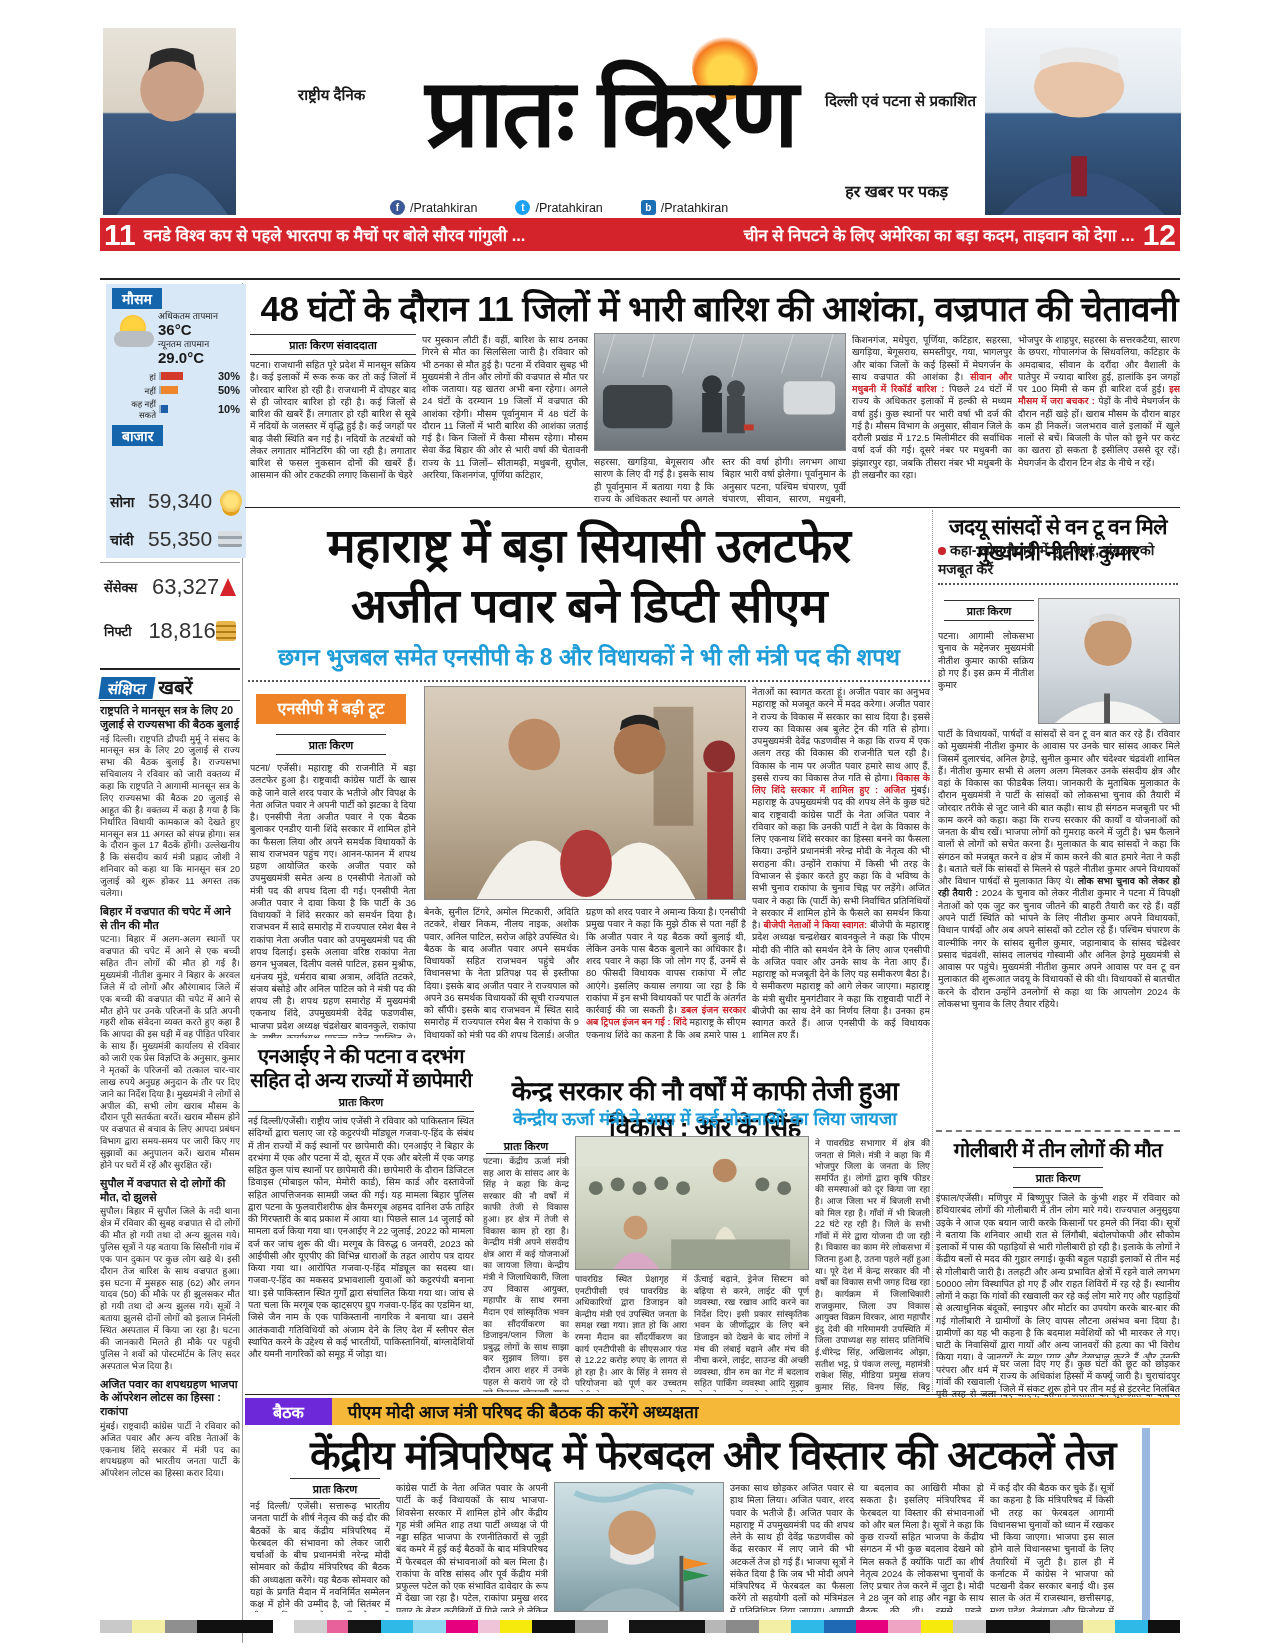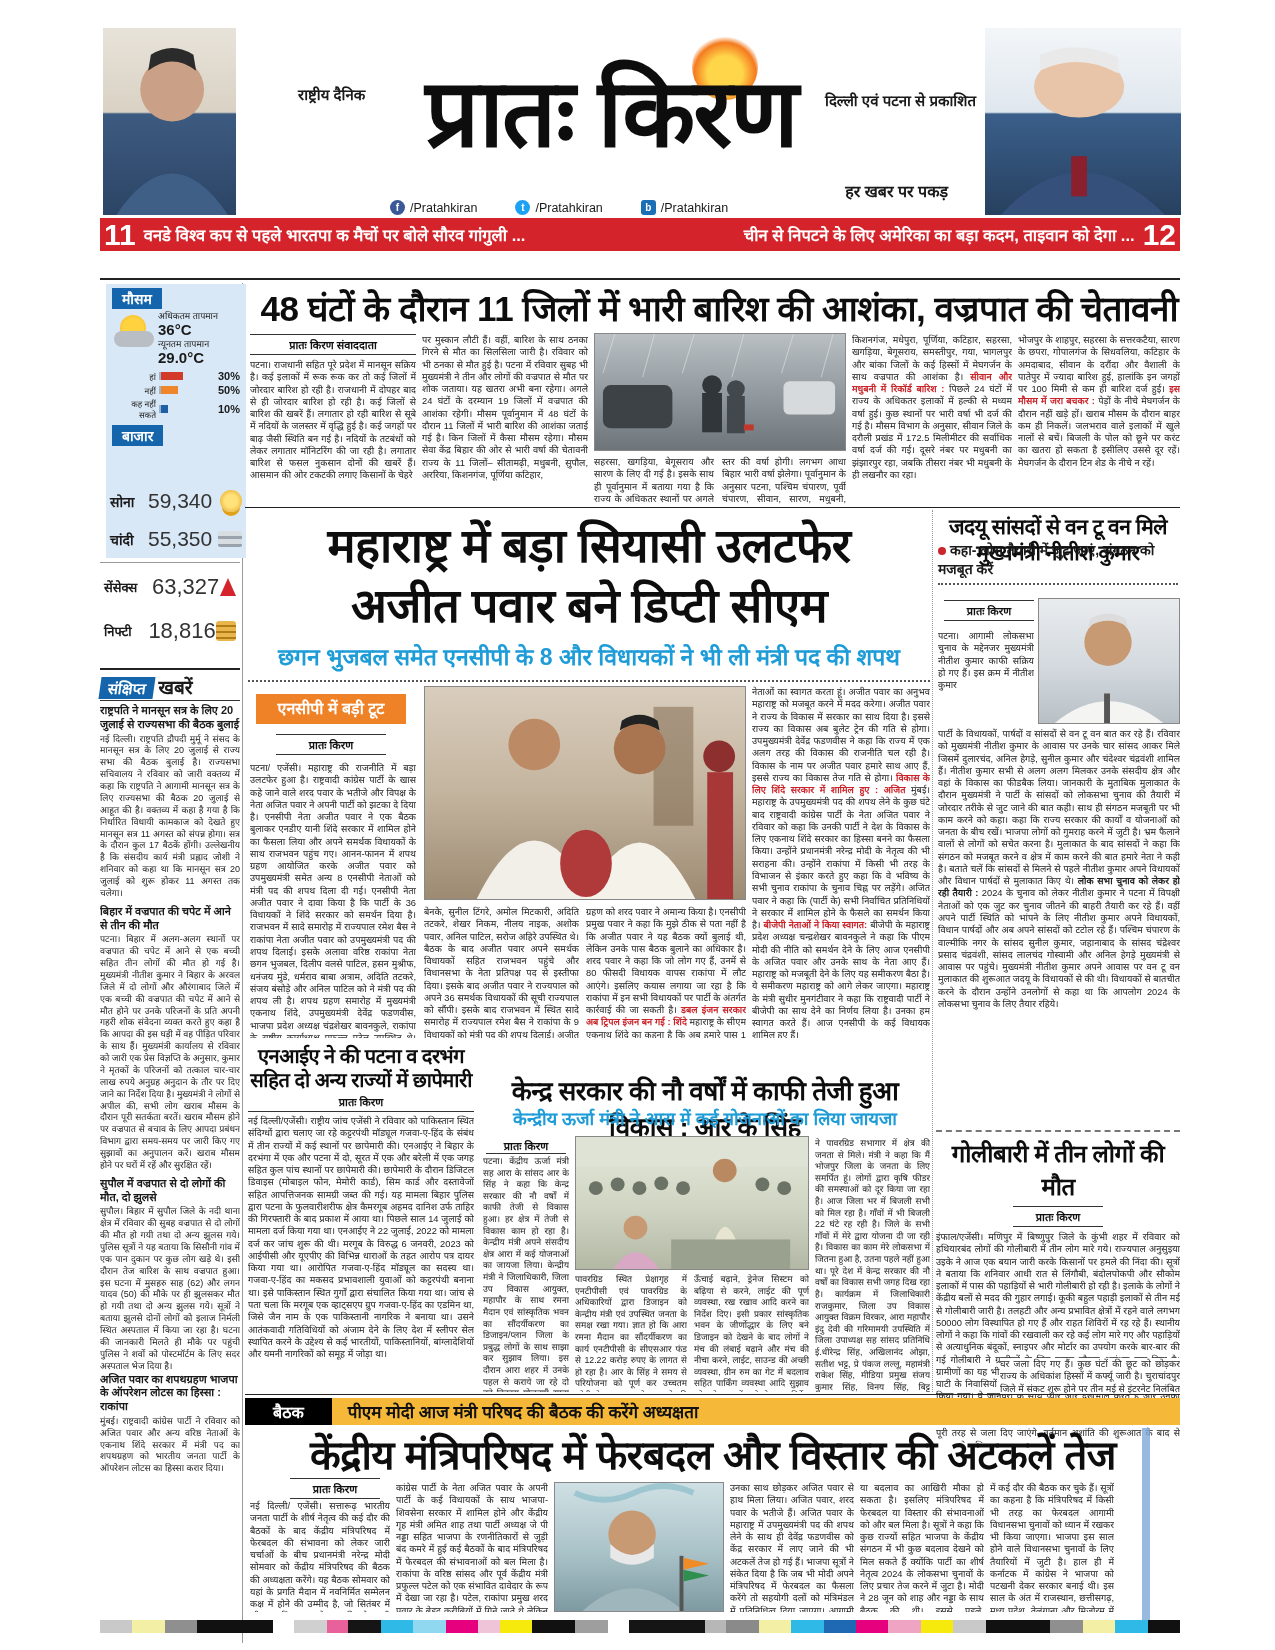--- a/index.html
+++ b/index.html
@@ -150,21 +150,21 @@
 
   <div class="abs" style="left:100px; top:700px; width:140px; height:943px; overflow:hidden;">
     <div style="border-top:1.5px solid #333; padding-top:3px; margin-bottom:5px;">
       <div class="bold" style="font-size:11px; line-height:1.25;">राष्ट्रपति ने मानसून सत्र के लिए 20 जुलाई से राज्यसभा की बैठक बुलाई</div>
       <div class="col" style="font-size:9px; margin-top:2px;">नई दिल्ली। राष्ट्रपति द्रौपदी मुर्मू ने संसद के मानसून सत्र के लिए 20 जुलाई से राज्य सभा की बैठक बुलाई है। राज्यसभा सचिवालय ने रविवार को जारी वक्तव्य में कहा कि राष्ट्रपति ने आगामी मानसून सत्र के लिए राज्यसभा की बैठक 20 जुलाई से आहूत की है। वक्तव्य में कहा है गया है कि निर्धारित विधायी कामकाज को देखते हुए मानसून सत्र 11 अगस्त को संपन्न होगा। सत्र के दौरान कुल 17 बैठकें होंगी। उल्लेखनीय है कि संसदीय कार्य मंत्री प्रह्लाद जोशी ने शनिवार को कहा था कि मानसून सत्र 20 जुलाई को शुरू होकर 11 अगस्त तक चलेगा।</div>
     </div>
     <div style="margin-bottom:5px;">
       <div class="bold" style="font-size:11px; line-height:1.25;">बिहार में वज्रपात की चपेट में आने से तीन की मौत</div>
       <div class="col" style="font-size:9px; margin-top:2px;">पटना। बिहार में अलग-अलग स्थानों पर वज्रपात की चपेट में आने से एक बच्ची सहित तीन लोगों की मौत हो गई है। मुख्यमंत्री नीतीश कुमार ने बिहार के अरवल जिले में दो लोगों और औरंगाबाद जिले में एक बच्ची की वज्रपात की चपेट में आने से मौत होने पर उनके परिजनों के प्रति अपनी गहरी शोक संवेदना व्यक्त करते हुए कहा है कि आपदा की इस घड़ी में वह पीड़ित परिवार के साथ हैं। मुख्यमंत्री कार्यालय से रविवार को जारी एक प्रेस विज्ञप्ति के अनुसार, कुमार ने मृतकों के परिजनों को तत्काल चार-चार लाख रुपये अनुग्रह अनुदान के तौर पर दिए जाने का निर्देश दिया है। मुख्यमंत्री ने लोगों से अपील की, सभी लोग खराब मौसम के दौरान पूरी सतर्कता बरतें। खराब मौसम होने पर वज्रपात से बचाव के लिए आपदा प्रबंधन विभाग द्वारा समय-समय पर जारी किए गए सुझावों का अनुपालन करें। खराब मौसम होने पर घरों में रहें और सुरक्षित रहें।</div>
     </div>
-    <div style="">
+    <div style="margin-bottom:5px;">
       <div class="bold" style="font-size:11px; line-height:1.25;">सुपौल में वज्रपात से दो लोगों की मौत, दो झुलसे</div>
       <div class="col" style="font-size:9px; margin-top:2px;">सुपौल। बिहार में सुपौल जिले के नदी थाना क्षेत्र में रविवार की सुबह वज्रपात से दो लोगों की मौत हो गयी तथा दो अन्य झुलस गये। पुलिस सूत्रों ने यह बताया कि सिसौनी गांव में एक पान दुकान पर कुछ लोग खड़े थे। इसी दौरान तेज बारिश के साथ वज्रपात हुआ। इस घटना में मुसहरु साह (62) और लगन यादव (50) की मौके पर ही झुलसकर मौत हो गयी तथा दो अन्य झुलस गये। सूत्रों ने बताया झुलसे दोनों लोगों को इलाज निर्मली स्थित अस्पताल में किया जा रहा है। घटना की जानकारी मिलते ही मौके पर पहुंची पुलिस ने शवों को पोस्टमॉर्टम के लिए सदर अस्पताल भेज दिया है।</div>
     </div>
     <div>
       <div class="bold" style="font-size:11px; line-height:1.25;">अजित पवार का शपथग्रहण भाजपा के ऑपरेशन लोटस का हिस्सा : राकांपा</div>
       <div class="col" style="font-size:9px; margin-top:2px;">मुंबई। राष्ट्रवादी कांग्रेस पार्टी ने रविवार को अजित पवार और अन्य वरिष्ठ नेताओं के एकनाथ शिंदे सरकार में मंत्री पद का शपथग्रहण को भारतीय जनता पार्टी के ऑपरेशन लोटस का हिस्सा करार दिया।</div>
     </div>
   </div>
 
   <div class="abs headline" style="left:248px; top:284px; width:930px; font-size:35px;text-align:right;">48 घंटों के दौरान 11 जिलों में भारी बारिश की आशंका, वज्रपात की चेतावनी</div>
@@ -261,21 +261,21 @@
     </svg>
   </div>
   <div class="abs col" style="left:938px; top:630px; width:96px; height:94px;">पटना। आगामी लोकसभा चुनाव के मद्देनजर मुख्यमंत्री नीतीश कुमार काफी सक्रिय हो गए हैं। इस क्रम में नीतीश कुमार</div>
   <div class="abs col" style="left:938px; top:728px; width:242px; height:398px;">
     <span>पार्टी के विधायकों, पार्षदों व सांसदों से वन टू वन बात कर रहे हैं। रविवार को मुख्यमंत्री नीतीश कुमार के आवास पर उनके चार सांसद आकर मिले जिसमें दुलारचंद, अनिल हेगड़े, सुनील कुमार और चंदेश्वर चंद्रवंशी शामिल हैं। नीतीश कुमार सभी से अलग अलग मिलकर उनके संसदीय क्षेत्र और वहां के विकास का फीडबैक लिया। जानकारी के मुताबिक मुलाकात के दौरान मुख्यमंत्री ने पार्टी के सांसदों को लोकसभा चुनाव की तैयारी में जोरदार तरीके से जुट जाने की बात कही। साथ ही संगठन मजबूती पर भी काम करने को कहा। कहा कि राज्य सरकार की कार्यों व योजनाओं को जनता के बीच रखें। भाजपा लोगों को गुमराह करने में जुटी है। भ्रम फैलाने वालों से लोगों को सचेत करना है। मुलाकात के बाद सांसदों ने कहा कि संगठन को मजबूत करने व क्षेत्र में काम करने की बात हमारे नेता ने कही है। बताते चलें कि सांसदों से मिलने से पहले नीतीश कुमार अपने विधायकों और विधान पार्षदों से मुलाकात किए थे।</span>
     <span class="bold">लोक सभा चुनाव को लेकर हो रही तैयारी :</span>
     <span>2024 के चुनाव को लेकर नीतीश कुमार ने पटना में विपक्षी नेताओं को एक जुट कर चुनाव जीतने की बाहरी तैयारी कर रहे हैं। वहीं अपने पार्टी स्थिति को भांपने के लिए नीतीश कुमार अपने विधायकों, विधान पार्षदों और अब अपने सांसदों को टटोल रहे हैं। पश्चिम चंपारण के वाल्मीकि नगर के सांसद सुनील कुमार, जहानाबाद के सांसद चंद्रेश्वर प्रसाद चंद्रवंशी, सांसद लालचंद गोस्वामी और अनिल हेगड़े मुख्यमंत्री से आवास पर पहुंचे। मुख्यमंत्री नीतीश कुमार अपने आवास पर वन टू वन मुलाकात की शुरूआत जदयू के विधायकों से की थी। विधायकों से बातचीत करने के दौरान उन्होंने उनलोगों से कहा था कि आपलोग 2024 के लोकसभा चुनाव के लिए तैयार रहिये।</span>
   </div>
 
   <div class="abs" style="left:936px; top:1130px; width:244px; height:262px; border-top:2px dashed #777;">
-    <div class="headline" style="font-size:24px; margin-top:4px;">गोलीबारी में तीन लोगों की मौत</div>
+    <div class="headline" style="font-size:20px; margin-top:4px;">गोलीबारी में तीन लोगों की मौत</div>
     <div class="byline byline-rule" style="width:90px; margin:4px auto;">प्रातः किरण</div>
     <div class="col" style="height:212px;">इंफाल/एजेंसी। मणिपुर में बिष्णुपुर जिले के कुंभी शहर में रविवार को हथियारबंद लोगों की गोलीबारी में तीन लोग मारे गये। राज्यपाल अनुसुइया उइके ने आज एक बयान जारी करके किसानों पर हमले की निंदा की। सूत्रों ने बताया कि शनिवार आधी रात से लिंगौबी, बंदोलपोकपी और सौकोम इलाकों में पास की पहाड़ियों से भारी गोलीबारी हो रही है। इलाके के लोगों ने केंद्रीय बलों से मदद की गुहार लगाई। कूकी बहुल पहाड़ी इलाकों से तीन मई से गोलीबारी जारी है। तलहटी और अन्य प्रभावित क्षेत्रों में रहने वाले लगभग 50000 लोग विस्थापित हो गए हैं और राहत शिविरों में रह रहे हैं। स्थानीय लोगों ने कहा कि गांवों की रखवाली कर रहे कई लोग मारे गए और पहाड़ियों से अत्याधुनिक बंदूकों, स्नाइपर और मोर्टार का उपयोग करके बार-बार की गई गोलीबारी ने ग्रामीणों के लिए वापस लौटना असंभव बना दिया है। ग्रामीणों का यह भी कहना है कि बदमाश मवेशियों को भी मारकर ले गए। घाटी के निवासियों द्वारा गायों और अन्य जानवरों की हत्या का भी विरोध किया गया। वे जानवरों के साथ प्यार और देखभाल करते हैं और उनकी परंपरा और धर्म में हत्या की अनुमति नहीं है। कुछ स्वयंसेवक अब खाली गांवों की रखवाली कर रहे हैं क्योंकि स्थानीय लोगों को डर है कि उनके घर पूरी तरह से जला दिए जाएंगे, वर्तमान अशांति की शुरूआत के बाद से 3000 से अधिक</div>
   </div>
   <div class="abs col" style="left:1000px; top:1358px; width:180px; height:36px; background:#fff;">घर जला दिए गए हैं। कुछ घंटों की छूट को छोड़कर राज्य के अधिकांश हिस्सों में कर्फ्यू जारी है। चुराचांदपुर जिले में संकट शुरू होने पर तीन मई से इंटरनेट निलंबित है।</div>
 
   <div class="abs" style="left:248px; top:1044px; width:226px; height:348px;">
     <div class="headline" style="font-size:20px; line-height:1.2;">एनआईए ने की पटना व दरभंग सहित दो अन्य राज्यों में छापेमारी</div>
     <div class="byline" style="margin:2px 0; border-bottom:1.5px solid #333; padding-bottom:2px;">प्रातः किरण</div>
     <div class="col" style="height:286px; margin-top:3px;">नई दिल्ली/एजेंसी। राष्ट्रीय जांच एजेंसी ने रविवार को पाकिस्तान स्थित संदिग्धों द्वारा चलाए जा रहे कट्टरपंथी मॉड्यूल गजवा-ए-हिंद के संबंध में तीन राज्यों में कई स्थानों पर छापेमारी की। एनआईए ने बिहार के दरभंगा में एक और पटना में दो, सूरत में एक और बरेली में एक जगह सहित कुल पांच स्थानों पर छापेमारी की। छापेमारी के दौरान डिजिटल डिवाइस (मोबाइल फोन, मेमोरी कार्ड), सिम कार्ड और दस्तावेजों सहित आपत्तिजनक सामग्री जब्त की गई। यह मामला बिहार पुलिस द्वारा पटना के फुलवारीशरीफ क्षेत्र कैमरगूब अहमद दानिश उर्फ ताहिर की गिरफ्तारी के बाद प्रकाश में आया था। पिछले साल 14 जुलाई को मामला दर्ज किया गया था। एनआईए ने 22 जुलाई, 2022 को मामला दर्ज कर जांच शुरू की थी। मरगूब के विरुद्ध 6 जनवरी, 2023 को आईपीसी और यूएपीए की विभिन्न धाराओं के तहत आरोप पत्र दायर किया गया था। आरोपित गजवा-ए-हिंद मॉड्यूल का सदस्य था। गजवा-ए-हिंद का मकसद प्रभावशाली युवाओं को कट्टरपंथी बनाना था। इसे पाकिस्तान स्थित गुर्गों द्वारा संचालित किया गया था। जांच से पता चला कि मरगूब एक व्हाट्सएप ग्रुप गजवा-ए-हिंद का एडमिन था, जिसे जैन नाम के एक पाकिस्तानी नागरिक ने बनाया था। उसने आतंकवादी गतिविधियों को अंजाम देने के लिए देश में स्लीपर सेल स्थापित करने के उद्देश्य से कई भारतीयों, पाकिस्तानियों, बांग्लादेशियों और यमनी नागरिकों को समूह में जोड़ा था।</div>
   </div>
@@ -302,21 +302,21 @@
         <path d="M38 134 Q60 100 84 134 Z" fill="#d8a8c4"></path>
       <rect x="96" y="104" width="120" height="30" fill="#9aa18f"></rect>
     </svg>
   </div>
   <div class="abs col" style="left:575px; top:1274px; width:112px; height:118px; font-size:8.8px;">पावरग्रिड स्थित प्रेक्षागृह में एनटीपीसी एवं पावरग्रिड के अधिकारियों द्वारा डिजाइन को केन्द्रीय मंत्री एवं उपस्थित जनता के समक्ष रखा गया। ज्ञात हो कि आरा रमना मैदान का सौंदर्यीकरण का कार्य एनटीपीसी के सीएसआर फंड से 12.22 करोड़ रुपए के लागत से हो रहा है। आर के सिंह ने समय से परियोजना को पूर्ण कर उच्चतम कोटी के गुणवत्ता को अपनाने की बात कही। उन्होंने रमना मैदान सौंदर्यीकरण में गणमान्य लोगों द्वारा मिले सुझाव चारदीवारी की</div>
   <div class="abs col" style="left:694px; top:1274px; width:115px; height:118px; font-size:8.8px;">ऊँचाई बढ़ाने, ड्रेनेज सिस्टम को बढ़िया से करने, लाईट की पूर्ण व्यवस्था, रख रखाव आदि करने का निर्देश दिए। इसी प्रकार सांस्कृतिक भवन के जीर्णोद्धार के लिए बने डिजाइन को देखने के बाद लोगों ने मंच की लंबाई बढ़ाने और मंच की नीचा करने, लाईट, साउन्ड की अच्छी व्यवस्था, ग्रीन रुम का गेट में बदलाव सहित पार्किंग व्यवस्था आदि सुझाव को योजना में जोड़ने का निर्देश संबंधित कंपनियों के अधिकारियों को दिया। वहीं, केन्द्रीय ऊर्जा मंत्री सह आरा के लोकसभा सांसद आर के सिंह</div>
   <div class="abs col" style="left:815px; top:1138px; width:115px; height:254px; font-size:8.8px;">ने पावरग्रिड सभागार में क्षेत्र की जनता से मिले। मंत्री ने कहा कि मैं भोजपुर जिला के जनता के लिए समर्पित हूं। लोगों द्वारा कृषि फीडर की समस्याओं को दूर किया जा रहा है। आज जिला भर में बिजली सभी को मिल रहा है। गाँवों में भी बिजली 22 घंटे रह रही है। जिले के सभी गाँवों में मेरे द्वारा योजना दी जा रही है। विकास का काम मेरे लोकसभा में जितना हुआ है, उतना पहले नहीं हुआ था। पूरे देश में केन्द्र सरकार की नौ वर्षों का विकास सभी जगह दिख रहा है। कार्यक्रम में जिलाधिकारी राजकुमार, जिला उप विकास आयुक्त विक्रम विरकर, आरा महापौर इंदु देवी की गरिमामयी उपस्थिति में जिला उपाध्यक्ष सह सांसद प्रतिनिधि ई.धीरेन्द्र सिंह, अखिलानंद ओझा, सतीश भट्ट, प्रे पंकज लल्लू, महामंत्री राकेश सिंह, मीडिया प्रमुख संजय कुमार सिंह, विनय सिंह, बिट्टू बेलाऊर, राजेश सिंह, दाँ विभा, एस के सिंह, प्री. सत्यनारायण सिंह, अधिवक्ता नीरज सिंह आदि मौजूद थे।</div>
 
   <div class="hrule" style="left:245px; top:1394px; width:935px; border-top-width:1.5px;"></div>
   <div class="abs" style="left:245px; top:1398px; width:935px; height:27px; background:#f5b838; display:flex; align-items:center;">
-    <span style="background:#000000; color:#fff; font-weight:bold; font-size:16px; padding:2px 28px; height:100%; display:flex; align-items:center;">बैठक</span>
+    <span style="background:#6d28d9; color:#fff; font-weight:bold; font-size:16px; padding:2px 28px; height:100%; display:flex; align-items:center;">बैठक</span>
     <span class="bold" style="font-size:17px; margin-left:16px; color:#111;">पीएम मोदी आज मंत्री परिषद की बैठक की करेंगे अध्यक्षता</span>
   </div>
   <div class="abs headline" style="left:248px; top:1426px; width:930px; font-size:40px;">केंद्रीय मंत्रिपरिषद में फेरबदल और विस्तार की अटकलें तेज</div>
   <div class="abs byline byline-rule" style="left:290px; top:1478px; width:90px;">प्रातः किरण</div>
   <div class="abs col" style="left:250px; top:1500px; width:140px; height:112px;">नई दिल्ली/ एजेंसी। सत्तारूढ़ भारतीय जनता पार्टी के शीर्ष नेतृत्व की कई दौर की बैठकों के बाद केंद्रीय मंत्रिपरिषद में फेरबदल की संभावना को लेकर जारी चर्चाओं के बीच प्रधानमंत्री नरेन्द्र मोदी सोमवार को केंद्रीय मंत्रिपरिषद की बैठक की अध्यक्षता करेंगे। यह बैठक सोमवार को यहां के प्रगति मैदान में नवनिर्मित सम्मेलन कक्ष में होने की उम्मीद है, जो सितंबर में जी-20 शिखर सम्मेलन की मेजबानी करेगा। राष्ट्रवादी</div>
   <div class="abs col" style="left:396px; top:1482px; width:152px; height:130px;">कांग्रेस पार्टी के नेता अजित पवार के अपनी पार्टी के कई विधायकों के साथ भाजपा-शिवसेना सरकार में शामिल होने और केंद्रीय गृह मंत्री अमित शाह तथा पार्टी अध्यक्ष जे पी नड्डा सहित भाजपा के रणनीतिकारों से जुड़ी बंद कमरे में हुई कई बैठकों के बाद मंत्रिपरिषद में फेरबदल की संभावनाओं को बल मिला है। राकांपा के वरिष्ठ सांसद और पूर्व केंद्रीय मंत्री प्रफुल्ल पटेल को एक संभावित दावेदार के रूप में देखा जा रहा है। पटेल, राकांपा प्रमुख शरद पवार के बेहद करीबियों में गिने जाते थे लेकिन उन्होंने</div>
   <div class="photo" style="left:554px; top:1482px; width:170px; height:130px; background:linear-gradient(180deg,#cfe0e4 0%,#a9c2c8 55%,#7e9aa2 100%);">
     <svg class="sil" viewBox="0 0 170 130" preserveAspectRatio="none">
       <path d="M20 10 q30 14 60 0 q30 -14 60 0" stroke="#7fb8c4" stroke-width="6" fill="none" opacity="0.6"></path>
       <circle cx="78" cy="52" r="24" fill="#c79a74"></circle>

